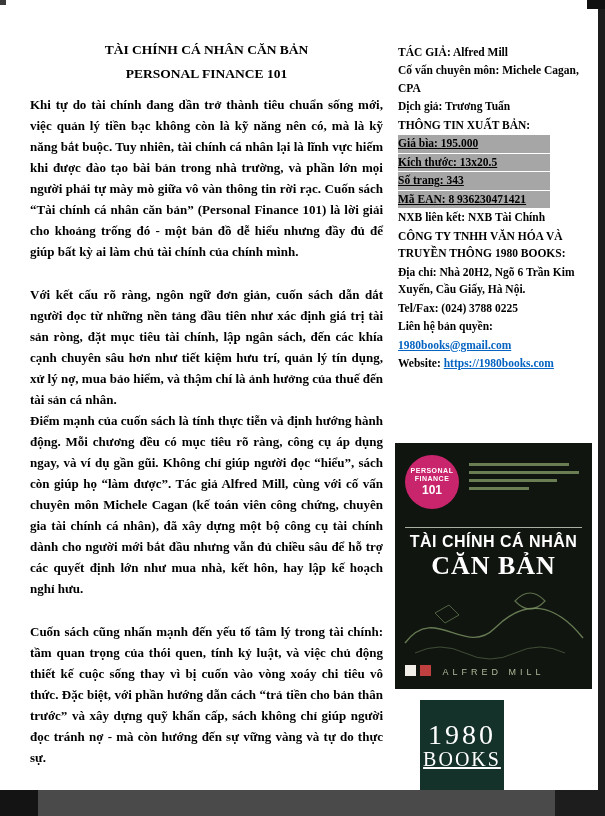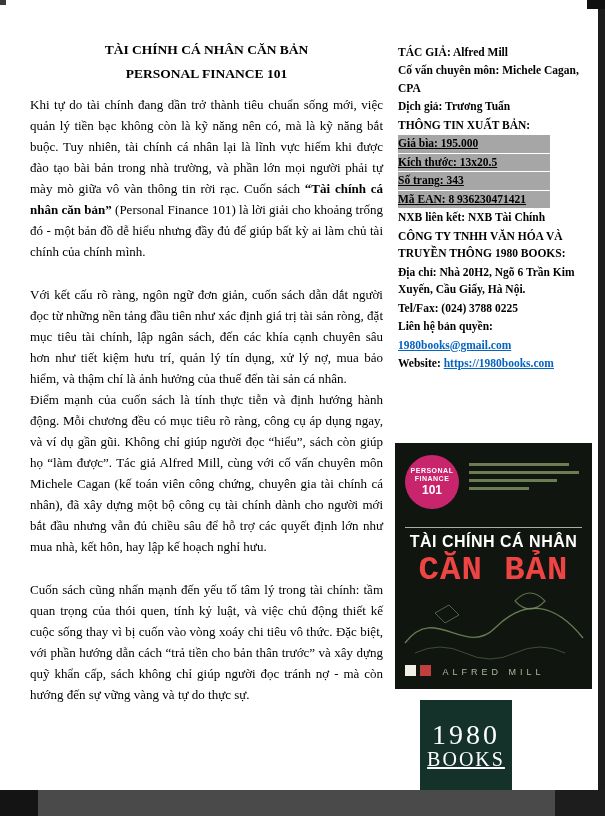--- a/index.html
+++ b/index.html
@@ -2,21 +2,21 @@
 <html><head>
 <meta charset="utf-8">
 <style>
   html,body{margin:0;padding:0;background:#2e2e2e;}
   .page{position:relative;width:605px;height:816px;background:#ffffff;overflow:hidden;
         font-family:"Liberation Serif", serif;color:#000;}
 
   
   .main-col{position:absolute;left:30px;top:38px;width:353px;}
   .title-line{font-size:13.5px;font-weight:bold;text-align:center;margin:0;line-height:1.75;}
-  #paragraphs{margin-top:9px;}
+  #paragraphs{margin-top:9px;font-weight:bold;}
   #paragraphs p{font-size:13px;line-height:21px;text-align:justify;margin:0;}
   #paragraphs p:nth-child(1){margin-bottom:22px;}
   #paragraphs p:nth-child(3){margin-bottom:22px;}
 
   
   .side-col{position:absolute;left:398px;top:44px;width:194px;
             font-weight:bold;font-size:11.5px;line-height:1.52;}
   .side-item{margin-bottom:1px;}
   .hl{background:#a6a6a6;display:inline-block;min-width:152px;text-decoration:underline;}
   .doclink{color:#0563c1;text-decoration:underline;cursor:pointer;font-weight:bold;}
@@ -28,31 +28,31 @@
          background:#c9256d;color:#fff;text-align:center;display:flex;flex-direction:column;
          justify-content:center;font-family:"Liberation Sans",sans-serif;}
   .badge .b-small{font-size:7px;font-weight:bold;letter-spacing:.5px;line-height:1.2;}
   .badge .b-big{font-size:12px;font-weight:bold;line-height:1.1;}
   .tiny-bars{position:absolute;left:74px;top:20px;}
   .tiny-bars div{height:3px;background:#8aa06b;opacity:.75;margin-bottom:5px;}
   .cover-rule{position:absolute;left:10px;top:84px;width:177px;height:1px;background:#cfd6c6;opacity:.8;}
   .cover-title1{position:absolute;left:0;top:90px;width:100%;text-align:center;color:#fff;
                 font-size:16px;font-weight:bold;letter-spacing:.5px;
                 font-family:"Liberation Sans",sans-serif;}
-  .cover-title2{position:absolute;left:0;top:108px;width:100%;text-align:center;color:#ef4444;
-                font-size:34px;font-weight:bold;letter-spacing:1px;
-                font-family:Liberation Mono, monospace;}
+  .cover-title2{position:absolute;left:0;top:108px;width:100%;text-align:center;color:#ffffff;
+                font-size:26px;font-weight:bold;letter-spacing:1px;
+                font-family:Liberation Serif, serif;}
   .cover-sketch{position:absolute;left:0;top:140px;}
   .cover-author{position:absolute;left:0;top:224px;width:100%;text-align:center;color:#aeb99b;
                 font-size:9px;letter-spacing:4px;font-family:"Liberation Sans",sans-serif;}
   .mini-logo1{position:absolute;left:10px;top:222px;width:11px;height:11px;background:#f1efe8;}
   .mini-logo2{position:absolute;left:25px;top:222px;width:11px;height:11px;background:#c04040;}
 
   
-  .logo1980{position:absolute;left:420px;top:700px;width:92px;height:90px;background:#15322a;
+  .logo1980{position:absolute;left:420px;top:700px;width:84px;height:90px;background:#15322a;
             color:#fff;text-align:center;display:flex;flex-direction:column;justify-content:center;}
   .logo1980 .l1{font-size:28px;letter-spacing:3px;line-height:1.05;}
   .logo1980 .l2{font-size:20px;letter-spacing:2px;line-height:1.05;text-decoration:underline;}
 
   
   .edge-right{position:absolute;right:0;top:0;width:7px;height:100%;background:#1c1c1c;z-index:6;}
   .corner-tr{position:absolute;right:0;top:0;width:18px;height:9px;background:#101010;z-index:7;}
   .corner-tl{position:absolute;left:0;top:0;width:6px;height:5px;background:#3a3a3a;z-index:7;}
   .edge-bottom{position:absolute;left:0;bottom:0;width:100%;height:26px;background:#4a4a4a;z-index:6;}
   .corner-bl{position:absolute;left:0;bottom:0;width:38px;height:26px;background:#141414;z-index:7;}

